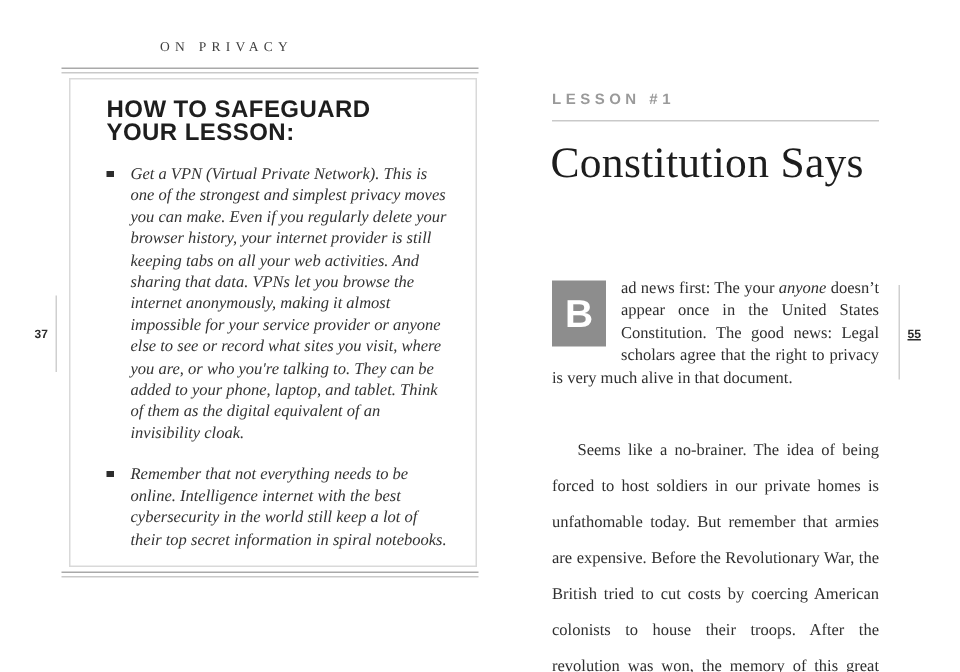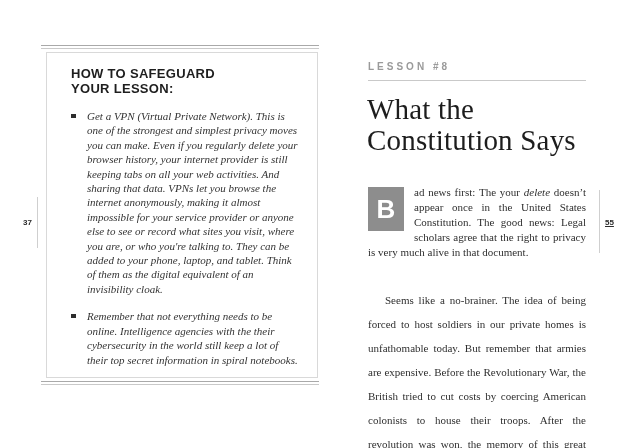--- a/index.html
+++ b/index.html
@@ -38,21 +38,21 @@
   .sidebar-box {
     position: absolute;
     left: 46px; top: 52px;
     width: 272px; height: 326px;
     border: 1px solid #d9d9d9;
     padding: 13px 16px 10px 24px;
   }
   .sidebar-title {
     font-family: "Liberation Sans", sans-serif;
     font-weight: bold;
-    font-size: 13px;
+    font-size: 16px;
     line-height: 15px;
     letter-spacing: 0.3px;
     color: #1e1e1e;
     margin-bottom: 13px;
   }
   .bullet-list { list-style: none; }
   .bullet-item {
     position: relative;
     padding-left: 16px;
     font-size: 11px;
@@ -154,55 +154,55 @@
     text-align: justify;
     text-indent: 17px;
     color: #2f2f2f;
   }
 </style>
 </head>
 <body>
 
 <div class="spread">
 
+  <div class="running-header">ON PRIVACY</div>
 
   <div class="rule-pair top"></div>
 
   <div class="sidebar-box">
     <div class="sidebar-title">
       <div>HOW TO SAFEGUARD</div>
       <div>YOUR LESSON:</div>
     </div>
     <ul class="bullet-list">
       <li class="bullet-item">
         <span class="bullet-square"></span>
         <span>Get a VPN (Virtual Private Network). This is one of the strongest and simplest privacy moves you can make. Even if you regularly delete your browser history, your internet provider is still keeping tabs on all your web activities. And sharing that data. VPNs let you browse the internet anonymously, making it almost impossible for your service provider or anyone else to see or record what sites you visit, where you are, or who you're talking to. They can be added to your phone, laptop, and tablet. Think of them as the digital equivalent of an invisibility cloak.</span>
       </li>
       <li class="bullet-item">
         <span class="bullet-square"></span>
-        <span>Remember that not everything needs to be online. Intelligence agencies with the their cybersecurity in the world still keep a lot of their top secret information in spiral notebooks.</span>
+        <span>Remember that not everything needs to be online. Intelligence internet with the best cybersecurity in the world still keep a lot of their top secret information in spiral notebooks.</span>
       </li>
     </ul>
   </div>
 
   <div class="rule-pair bottom"></div>
 
   <div class="page-num left">37</div>
   <div class="pagenum-rule left"></div>
 
-  <div class="lesson-label">LESSON #8</div>
+  <div class="lesson-label">LESSON #1</div>
   <div class="lesson-rule"></div>
 
   <div class="chapter-title">
-    <div>What the</div>
     <div>Constitution Says</div>
   </div>
 
   <div class="opening-para">
-    <span class="drop-cap">B</span><span>ad news first: The your </span><span class="italic-word">delete</span><span> doesn’t appear once in the United States Constitution. The good news: Legal scholars agree that the right to privacy is very much alive in that document.</span>
+    <span class="drop-cap">B</span><span>ad news first: The your </span><span class="italic-word">anyone</span><span> doesn’t appear once in the United States Constitution. The good news: Legal scholars agree that the right to privacy is very much alive in that document.</span>
   </div>
 
 
   <div class="body-para">Seems like a no-brainer. The idea of being forced to host soldiers in our private homes is unfathomable today. But remember that armies are expensive. Before the Revolutionary War, the British tried to cut costs by coercing American colonists to house their troops. After the revolution was won, the memory of this great violation—of being forced to let armed government agents live in our private homes—proved so</div>
 
   <div class="page-num right">55</div>
   <div class="pagenum-rule right"></div>
 
 </div>
 

